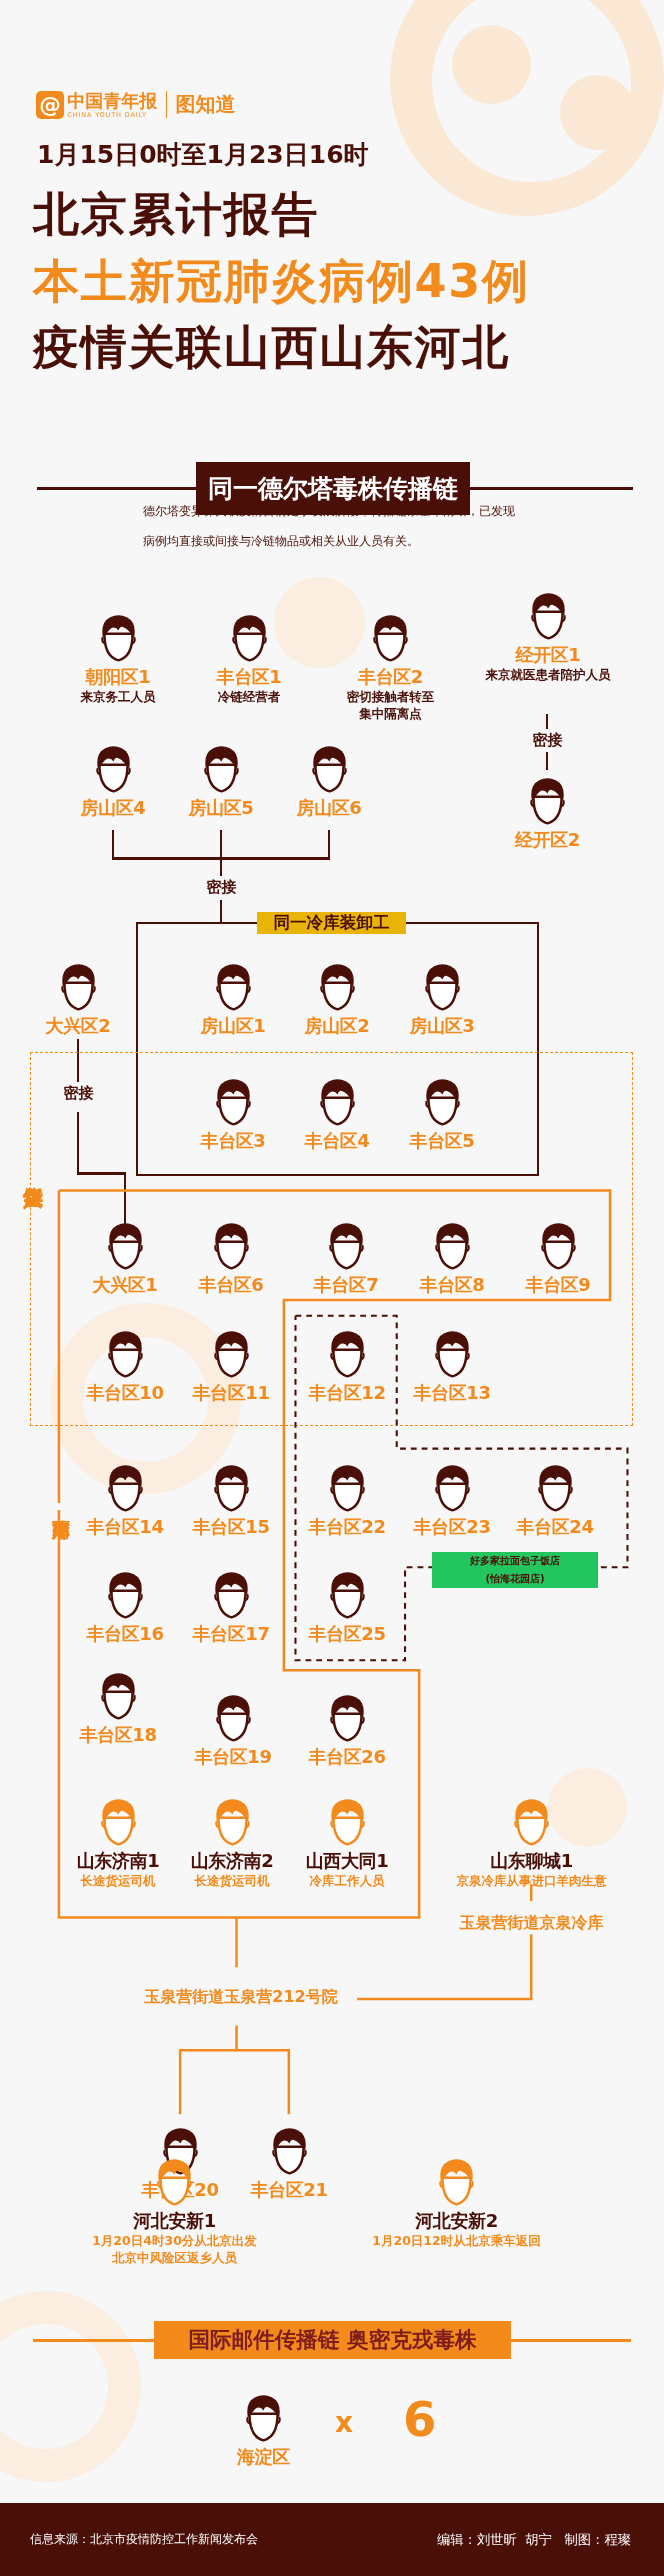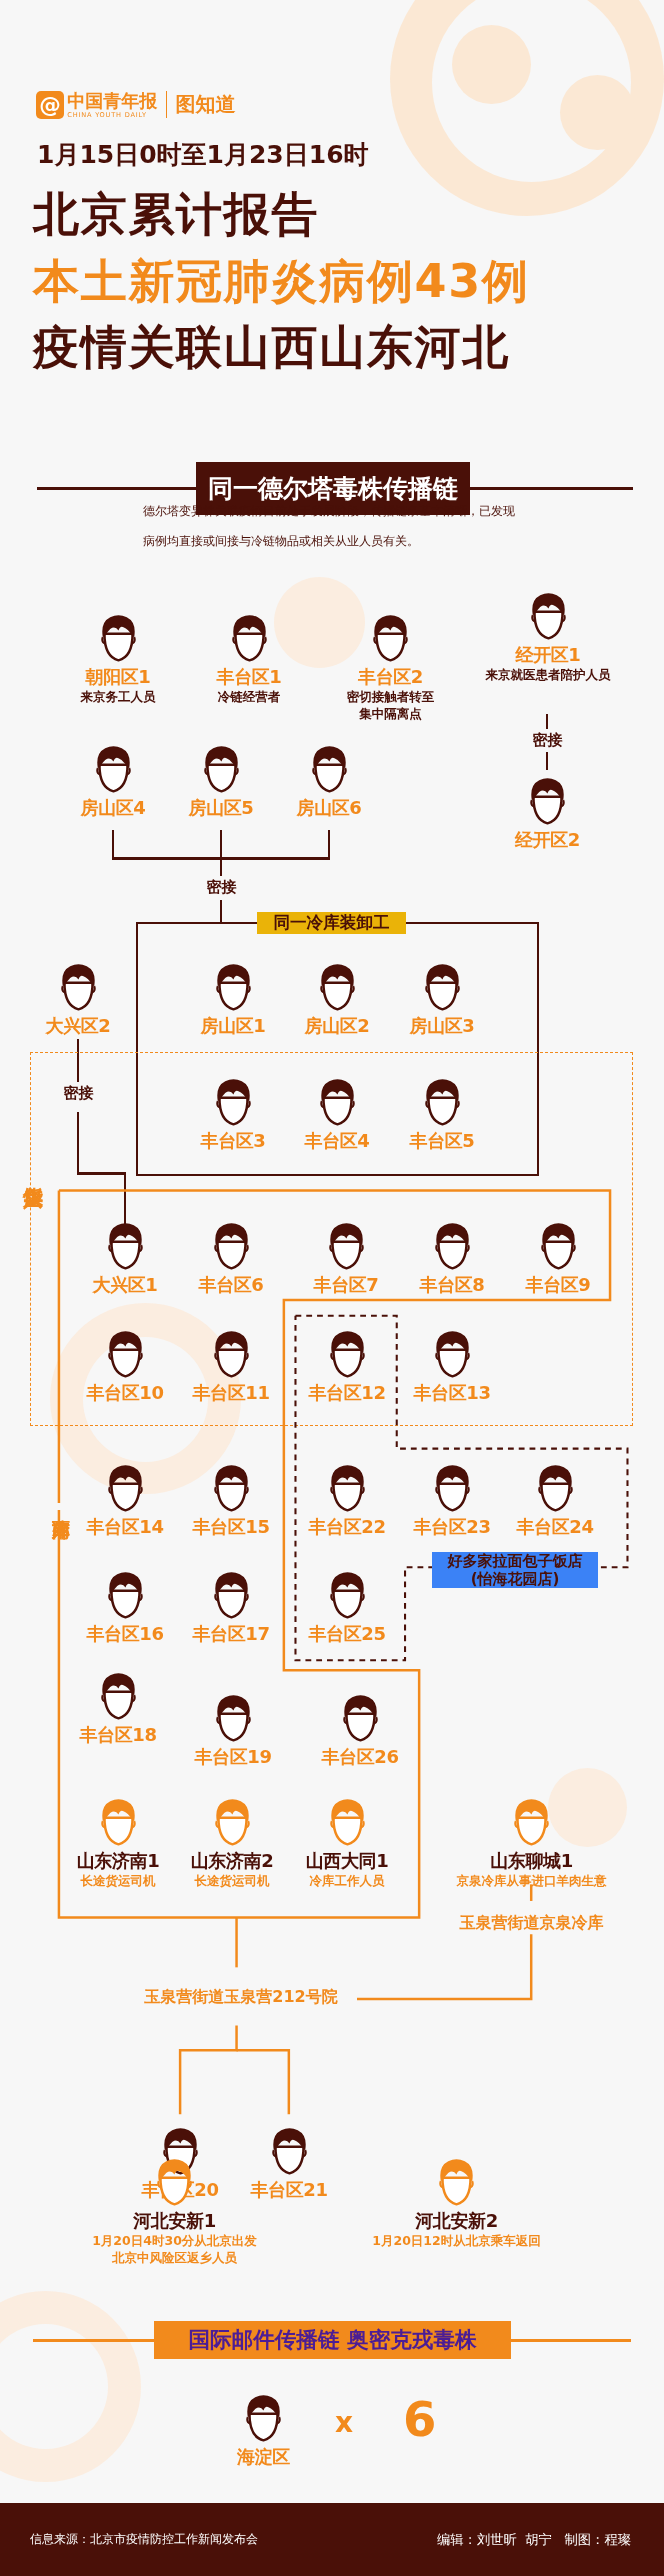--- a/index.html
+++ b/index.html
@@ -283,21 +283,21 @@
       <use href="#headD"></use>
     </svg>
   <div class="lbl orange">丰台区23</div>
 </div>
 <div class="abs c" style="left:505px;top:1464px;width:100px;">
   <svg class="head" viewBox="0 0 44 58" width="37" height="48">
       <use href="#headD"></use>
     </svg>
   <div class="lbl orange">丰台区24</div>
 </div>
-<div class="abs c dark" style="left:432px;top:1552px;width:166px;background:#3b82f6;font-weight:bold;font-size:15px;line-height:18px;">
+<div class="abs c dark" style="left:432px;top:1552px;width:166px;background:#22c55e;font-weight:bold;font-size:10px;line-height:18px;">
   <div>好多家拉面包子饭店</div>
   <div>(怡海花园店)</div>
 </div>
 
 <div class="abs c" style="left:75px;top:1571px;width:100px;">
   <svg class="head" viewBox="0 0 44 58" width="37" height="48">
       <use href="#headD"></use>
     </svg>
   <div class="lbl orange">丰台区16</div>
 </div>
@@ -319,21 +319,21 @@
       <use href="#headD"></use>
     </svg>
   <div class="lbl orange">丰台区18</div>
 </div>
 <div class="abs c" style="left:183px;top:1694px;width:100px;">
   <svg class="head" viewBox="0 0 44 58" width="37" height="48">
       <use href="#headD"></use>
     </svg>
   <div class="lbl orange">丰台区19</div>
 </div>
-<div class="abs c" style="left:310px;top:1694px;width:100px;">
+<div class="abs c" style="left:297px;top:1694px;width:100px;">
   <svg class="head" viewBox="0 0 44 58" width="37" height="48">
       <use href="#headD"></use>
     </svg>
   <div class="lbl orange">丰台区26</div>
 </div>
 
 <div class="abs c" style="left:60px;top:1798px;width:116px;">
   <svg class="head" viewBox="0 0 44 58" width="37" height="48">
       <use href="#headO"></use>
     </svg>
@@ -387,21 +387,21 @@
 </div>
 <div class="abs c" style="left:357px;top:2158px;width:199px;">
   <svg class="head" viewBox="0 0 44 58" width="37" height="48">
       <use href="#headO"></use>
     </svg>
   <div class="lbl dark">河北安新2</div>
   <div class="sub orange">1月20日12时从北京乘车返回</div>
 </div>
 
 <div class="abs line-o" style="left:33px;top:2339px;width:598px;height:2.5px;"></div>
-<div class="abs c" style="left:154px;top:2321px;width:357px;height:38px;background:#f28a1c;color:#4c1d95;font-weight:bold;font-size:21.6px;line-height:38px;">
+<div class="abs c" style="left:154px;top:2321px;width:357px;height:38px;background:#f28a1c;color:#7f1d1d;font-weight:bold;font-size:21.6px;line-height:38px;">
   <span>国际邮件传播链 奥密克戎毒株</span>
 </div>
 <div class="abs c" style="left:218px;top:2394px;width:91px;">
   <svg class="head" viewBox="0 0 44 58" width="37" height="48">
       <use href="#headD"></use>
     </svg>
   <div class="lbl orange">海淀区</div>
 </div>
 <div class="abs orange" style="left:335px;top:2406px;font-weight:bold;font-size:28px;">x</div>
 <div class="abs orange" style="left:403px;top:2391px;font-weight:bold;font-size:48px;">6</div>

